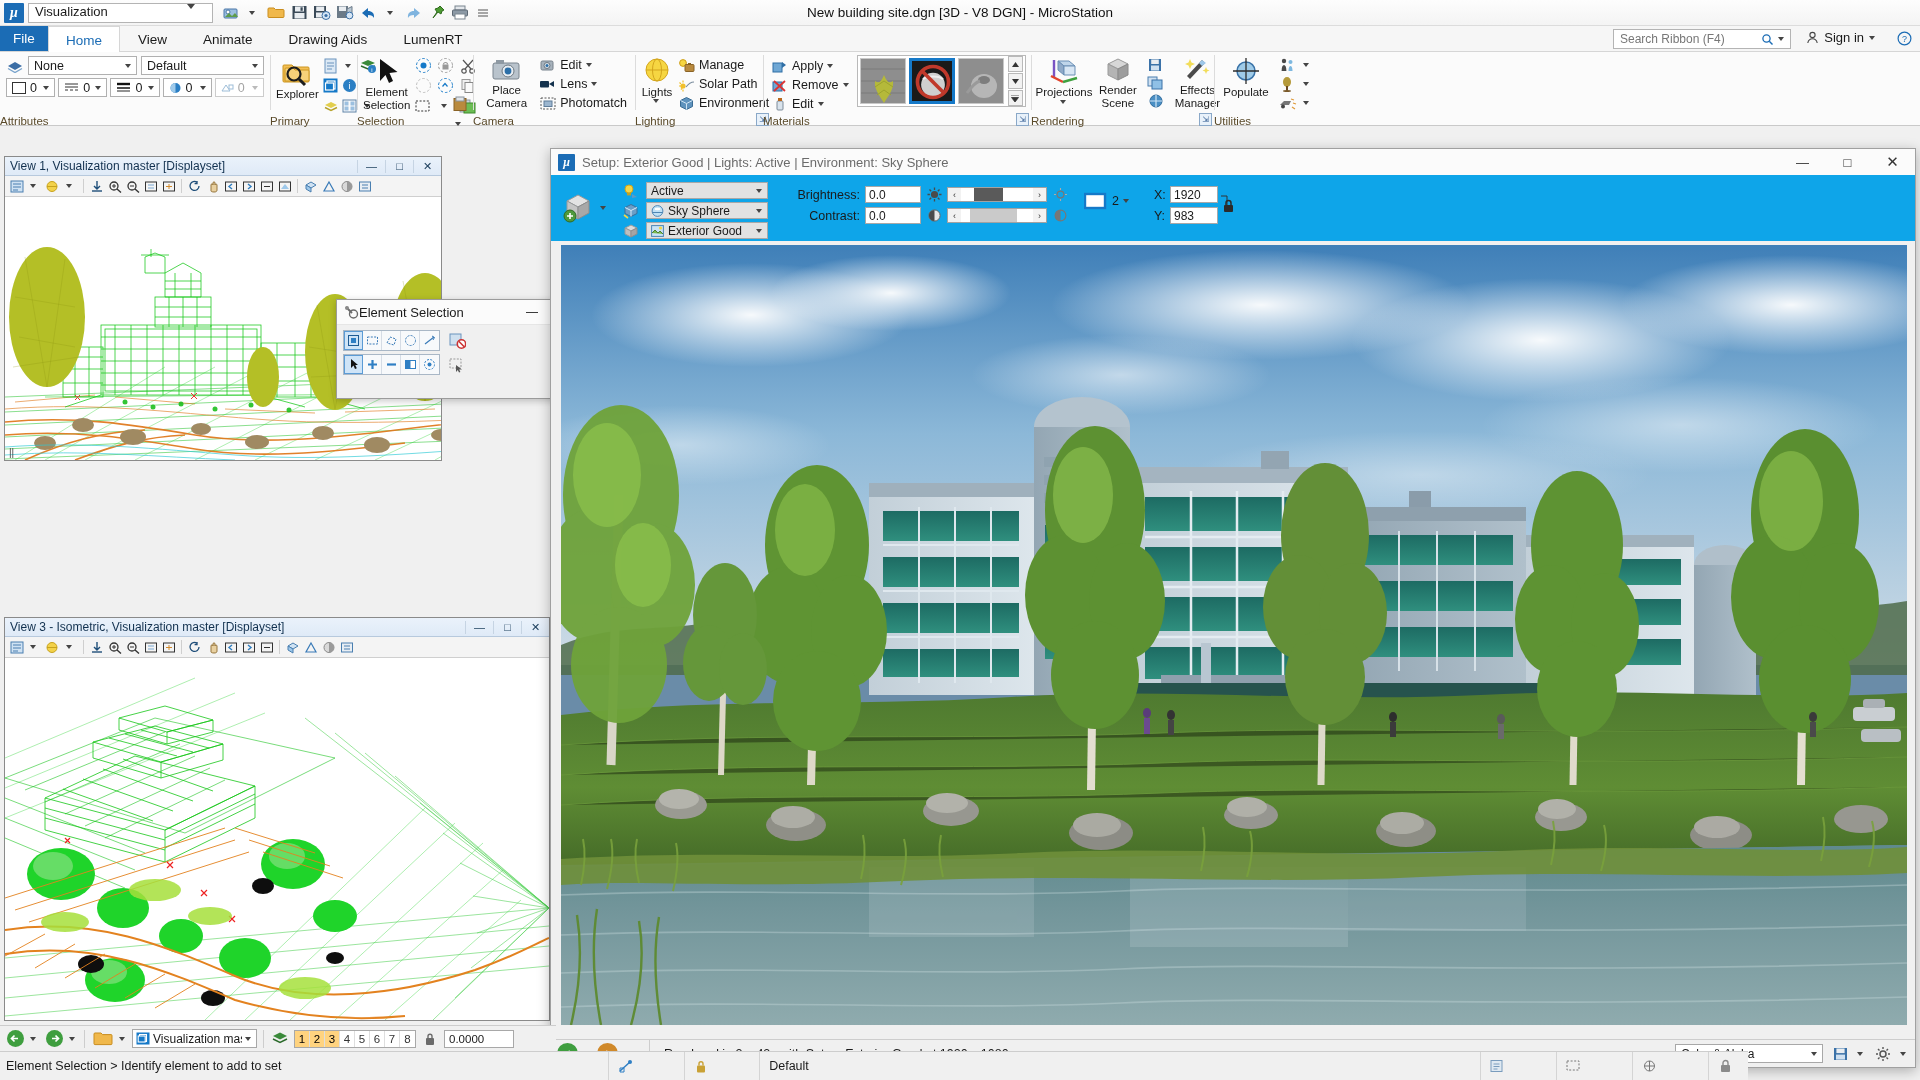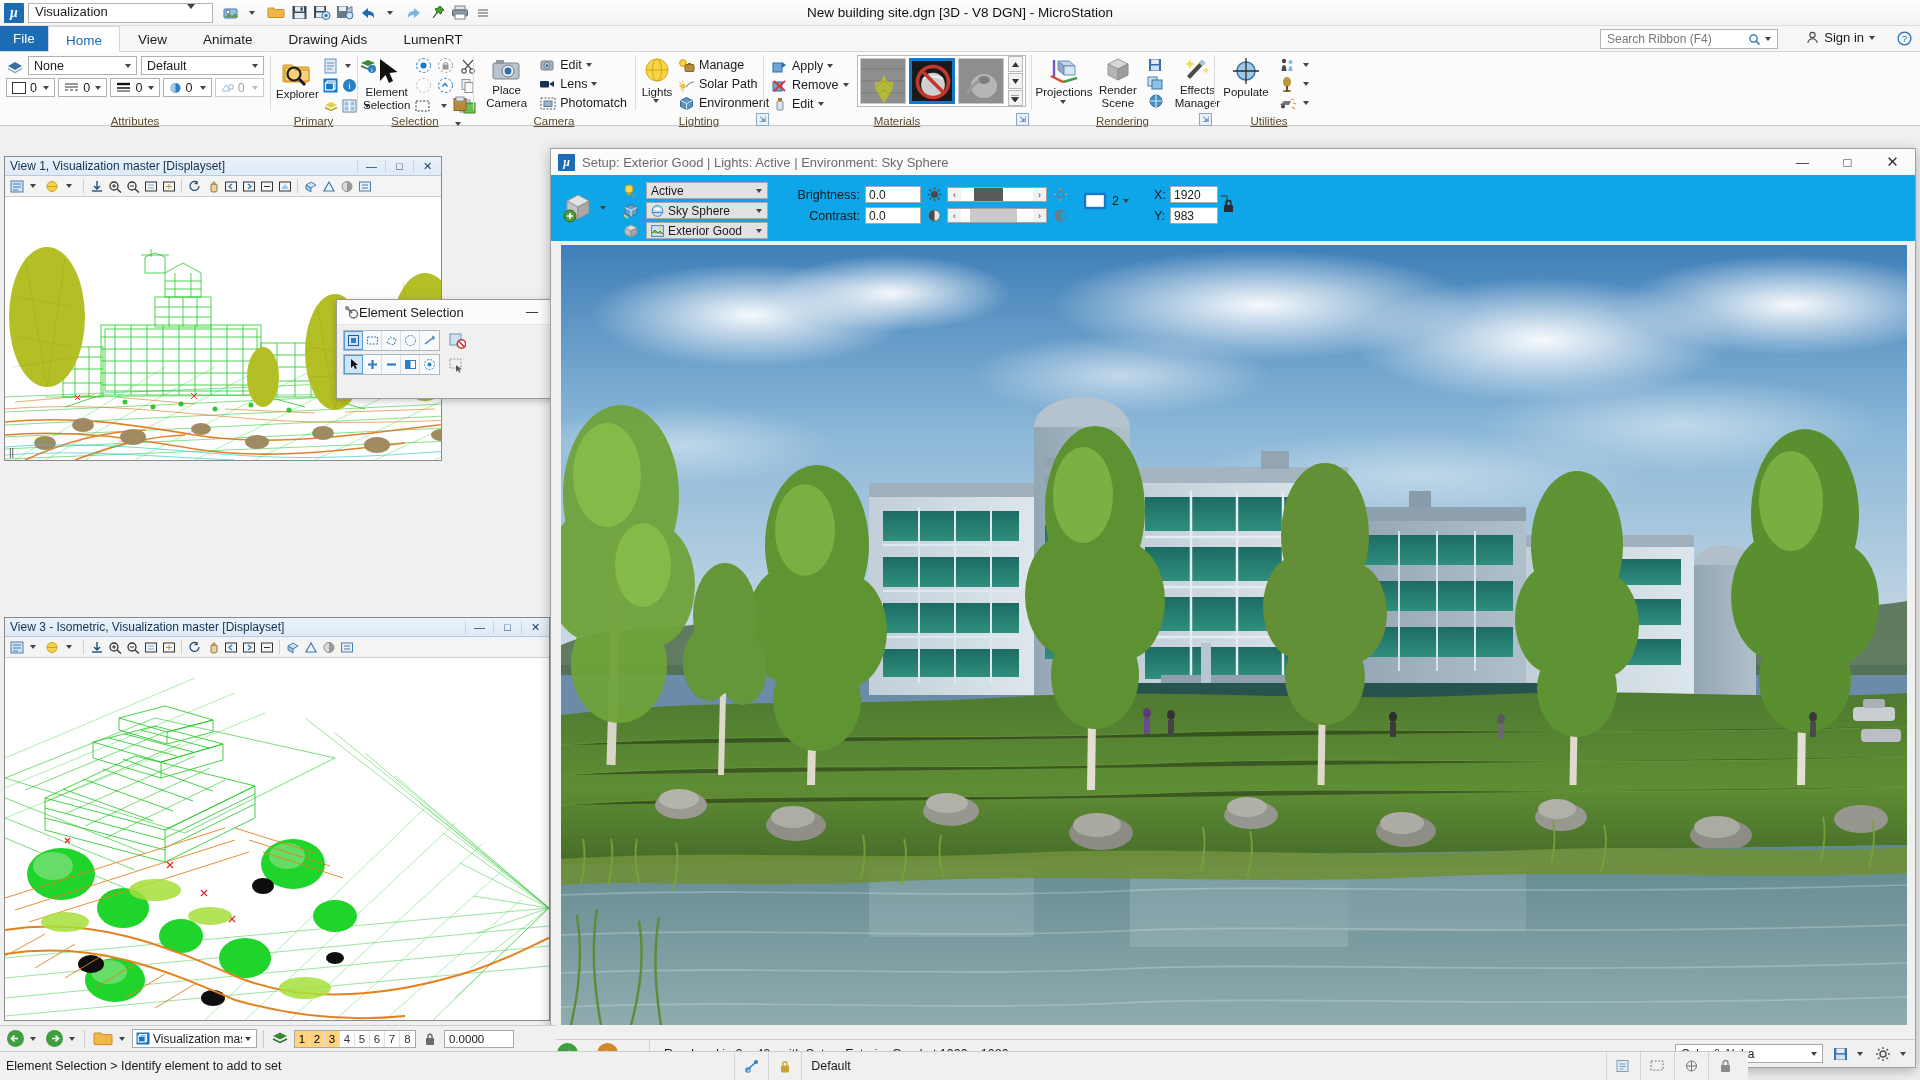--- a/index.html
+++ b/index.html
@@ -62,21 +62,21 @@
   }
   .rtab {
     padding: 0 17px; display: flex; align-items: center; color: #1a1a1a;
     font-size: 13.5px; border: 1px solid transparent; border-bottom: none;
   }
   .rtab.active {
     background: #fff; border-color: #d6d6d6; color: #1b6cb5;
     position: relative; top: 0; height: 27px;
   }
   .ribbon-search {
-    position: absolute; right: 142px; top: 3px; width: 178px; height: 20px;
+    position: absolute; right: 129px; top: 3px; width: 178px; height: 20px;
     background: #fff; border: 1px solid #b4b4b4; display: flex; align-items: center;
     padding: 0 3px 0 6px; font-size: 12px; color: #555;
   }
   .ribbon-search .sv { flex: 1; color: #777; white-space: nowrap; overflow: hidden; }
   .signin {
     position: absolute; right: 42px; top: 4px; font-size: 13px; color: #1a1a1a;
     display: flex; align-items: center; gap: 5px;
   }
   .help-ico { position: absolute; right: 8px; top: 5px; }
 
@@ -85,22 +85,22 @@
     position: absolute; left: 0; top: 52px; width: 1920px; height: 74px;
     background: #fbfbfb; border-bottom: 1px solid #c9c9c9;
   }
   .ribbon-groups { display: flex; height: 60px; align-items: stretch; }
   .rgroup { position: relative; padding: 2px 6px 0 6px; display: flex; flex-direction: column; }
   .rgroup + .rgroup::before {
     content: ""; position: absolute; left: 0; top: 3px; bottom: 2px; width: 1px; background: #dcdcdc;
   }
   .rgroup-body { flex: 1; display: flex; align-items: flex-start; gap: 3px; }
   .rgroup-title {
-    position: absolute; bottom: -15px; left: 0; right: 0; text-align: center;
-    font-size: 11.5px; color: #5a4a2a; text-decoration: underline;
+    position: absolute; bottom: -15px; left: 0; right: 0; text-align: left;
+    font-size: 11.5px; color: #5a4a2a;
   }
 
   
   .attr-col { display: flex; flex-direction: column; gap: 3px; padding-top: 2px; }
   .attr-row { display: flex; align-items: center; gap: 4px; }
   .attr-combo {
     height: 19px; background: #fff; border: 1px solid #b0b0b0;
     display: flex; align-items: center; padding: 0 2px 0 5px; font-size: 12.5px;
   }
   .attr-combo .t { flex: 1; white-space: nowrap; overflow: hidden; }
@@ -254,21 +254,21 @@
   }
   .lvl-num.act { background: #ffd37f; color: #000; }
   .lvl-num:last-child { border-right: none; }
   .coord-in {
     width: 70px; height: 18px; background: #fff; border: 1px solid #a8a8a8;
     font-size: 11.5px; display: flex; align-items: center; padding: 0 4px;
   }
   .statusbar {
     position: absolute; left: 0; bottom: 0; width: 1748px; height: 29px;
     background: #f0f0f0; border-top: 1px solid #cdcdcd;
-    display: flex; align-items: center; font-size: 12.5px; padding: 0 6px;
+    display: flex; align-items: center; font-size: 12.5px; padding: 0 6px; gap: 42px;
   }
   .sb-msg { flex: 1; }
   .sb-cell {
     height: 100%; display: flex; align-items: center; padding: 0 9px;
     border-left: 1px solid #d4d4d4; gap: 5px;
   }
 
   
   .wire-svg { position: absolute; left: 0; top: 0; }
 </style>

